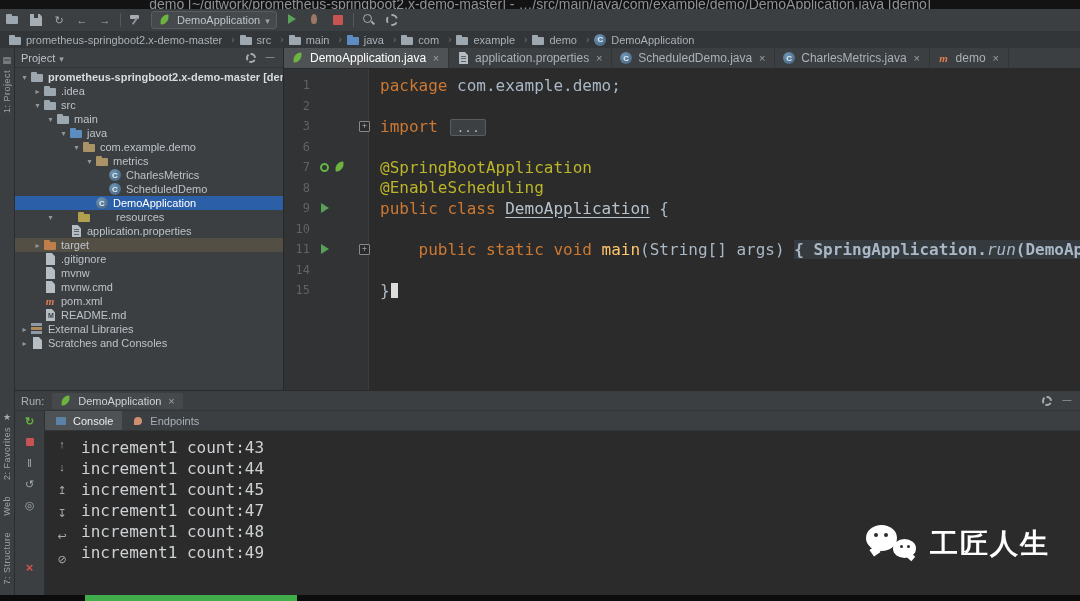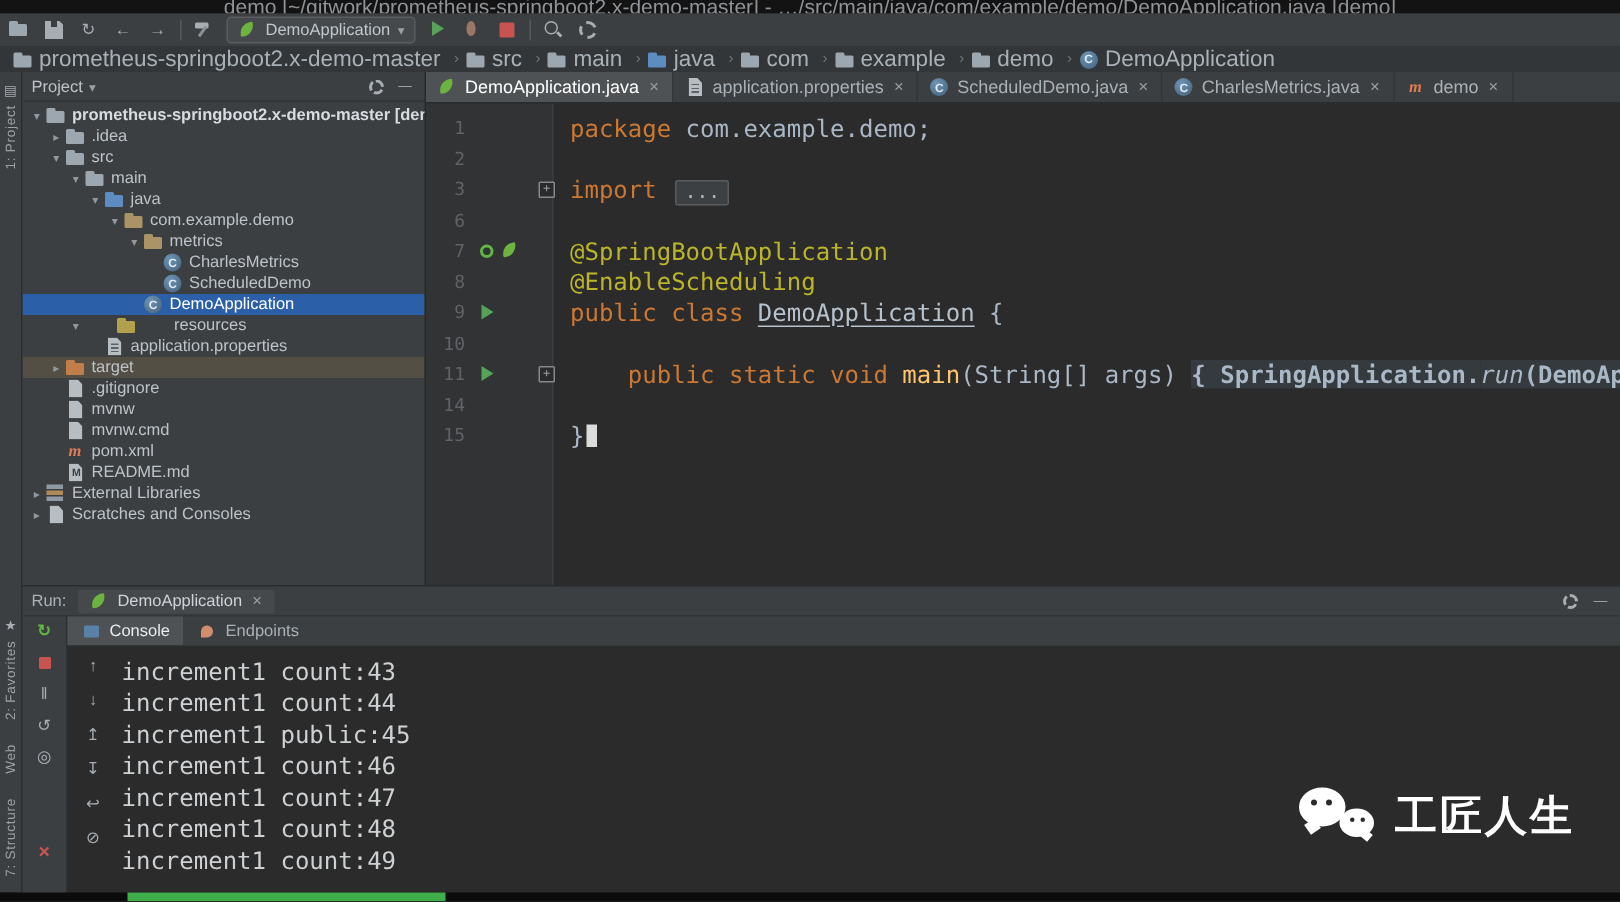--- a/index.html
+++ b/index.html
@@ -14,21 +14,21 @@
   .toolbar{position:absolute;left:0;top:9px;right:0;height:22px;background:#3c3f41;
            border-bottom:1px solid #292b2c;display:flex;align-items:center;padding:0 5px;gap:7px;}
   .tb-div{width:1px;height:14px;background:#55585a;}
   .run-config{display:flex;align-items:center;gap:5px;padding:1px 6px;border:1px solid #5a5d5f;
               border-radius:3px;color:#bfc6cc;font-size:11px;background:#45494c;}
   .chev::after{content:"▾";color:#9aa0a5;font-size:9px;}
 
   
   .navbar{position:absolute;left:0;top:31px;right:0;height:17px;background:#323638;
           border-bottom:1px solid #282a2b;display:flex;align-items:center;padding:0 6px;}
-  .crumb{display:flex;align-items:center;gap:4px;font-size:15px;color:#a9b1b8;padding:0 2px;}
+  .crumb{display:flex;align-items:center;gap:4px;font-size:11px;color:#a9b1b8;padding:0 2px;}
   .crumb::after{content:"›";color:#6f7578;margin-left:5px;font-size:10px;}
   .crumb:last-child::after{content:"";}
 
   
   .stripe{position:absolute;left:0;top:48px;width:14px;height:547px;background:#3c3f41;
           border-right:1px solid #2a2c2d;}
   .stripe-top{position:absolute;top:5px;left:0;width:14px;display:flex;flex-direction:column;gap:14px;align-items:center;}
   .stripe-bottom{position:absolute;top:362px;left:0;width:14px;display:flex;flex-direction:column;gap:16px;align-items:center;}
   .stripe-item{display:flex;flex-direction:column;align-items:center;gap:3px;}
   .vtext{writing-mode:vertical-rl;transform:rotate(180deg);font-size:9px;color:#9ca3a8;letter-spacing:.5px;white-space:nowrap;}
@@ -538,22 +538,21 @@
               <span class="ic ic-up"></span>
               <span class="ic ic-down"></span>
               <span class="ic ic-scroll-top"></span>
               <span class="ic ic-scroll-bottom"></span>
               <span class="ic ic-soft-wrap"></span>
               <span class="ic ic-clear"></span>
             </div>
           <div class="console-out" id="console-out">
               <div class="console-line">increment1 count:43</div>
               <div class="console-line">increment1 count:44</div>
-              <div class="console-line">increment1 public:45</div>
-              <div class="console-line">increment1 count:46</div>
+              <div class="console-line">increment1 count:45</div>
               <div class="console-line">increment1 count:47</div>
               <div class="console-line">increment1 count:48</div>
               <div class="console-line">increment1 count:49</div>
             </div>
         </div>
       </div>
     </div>
   </div>
 
   <div class="statusbar">

